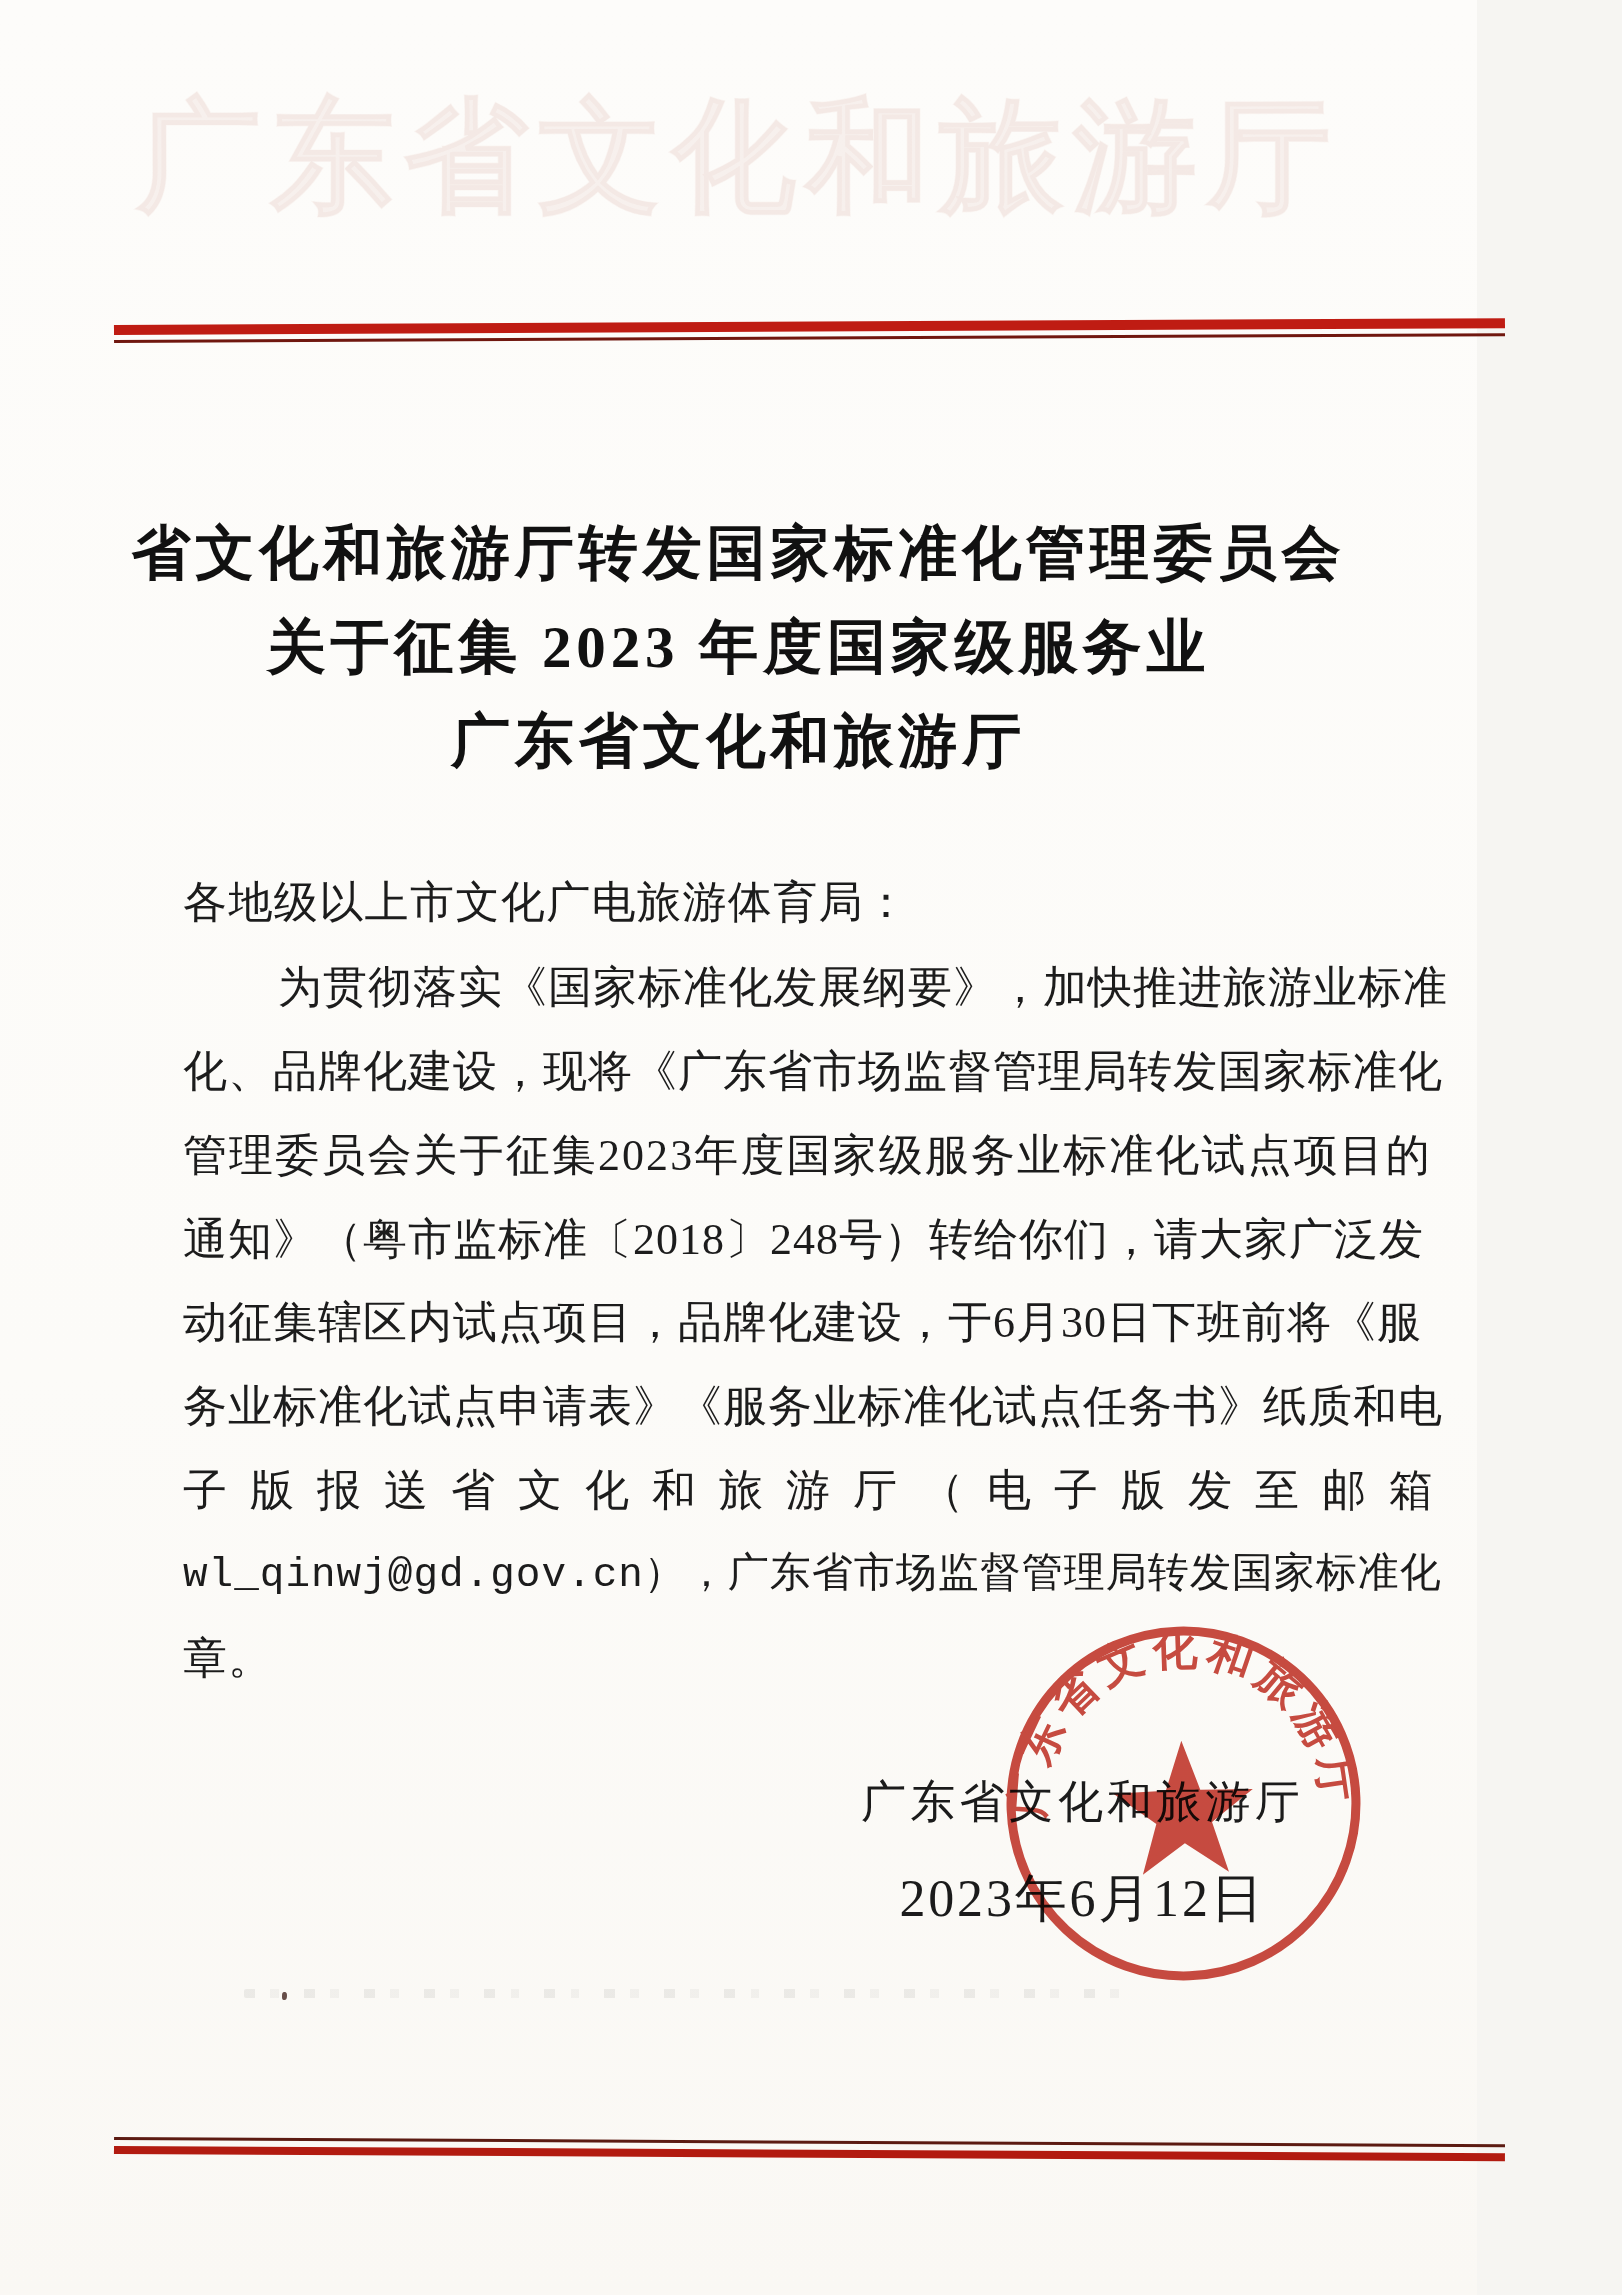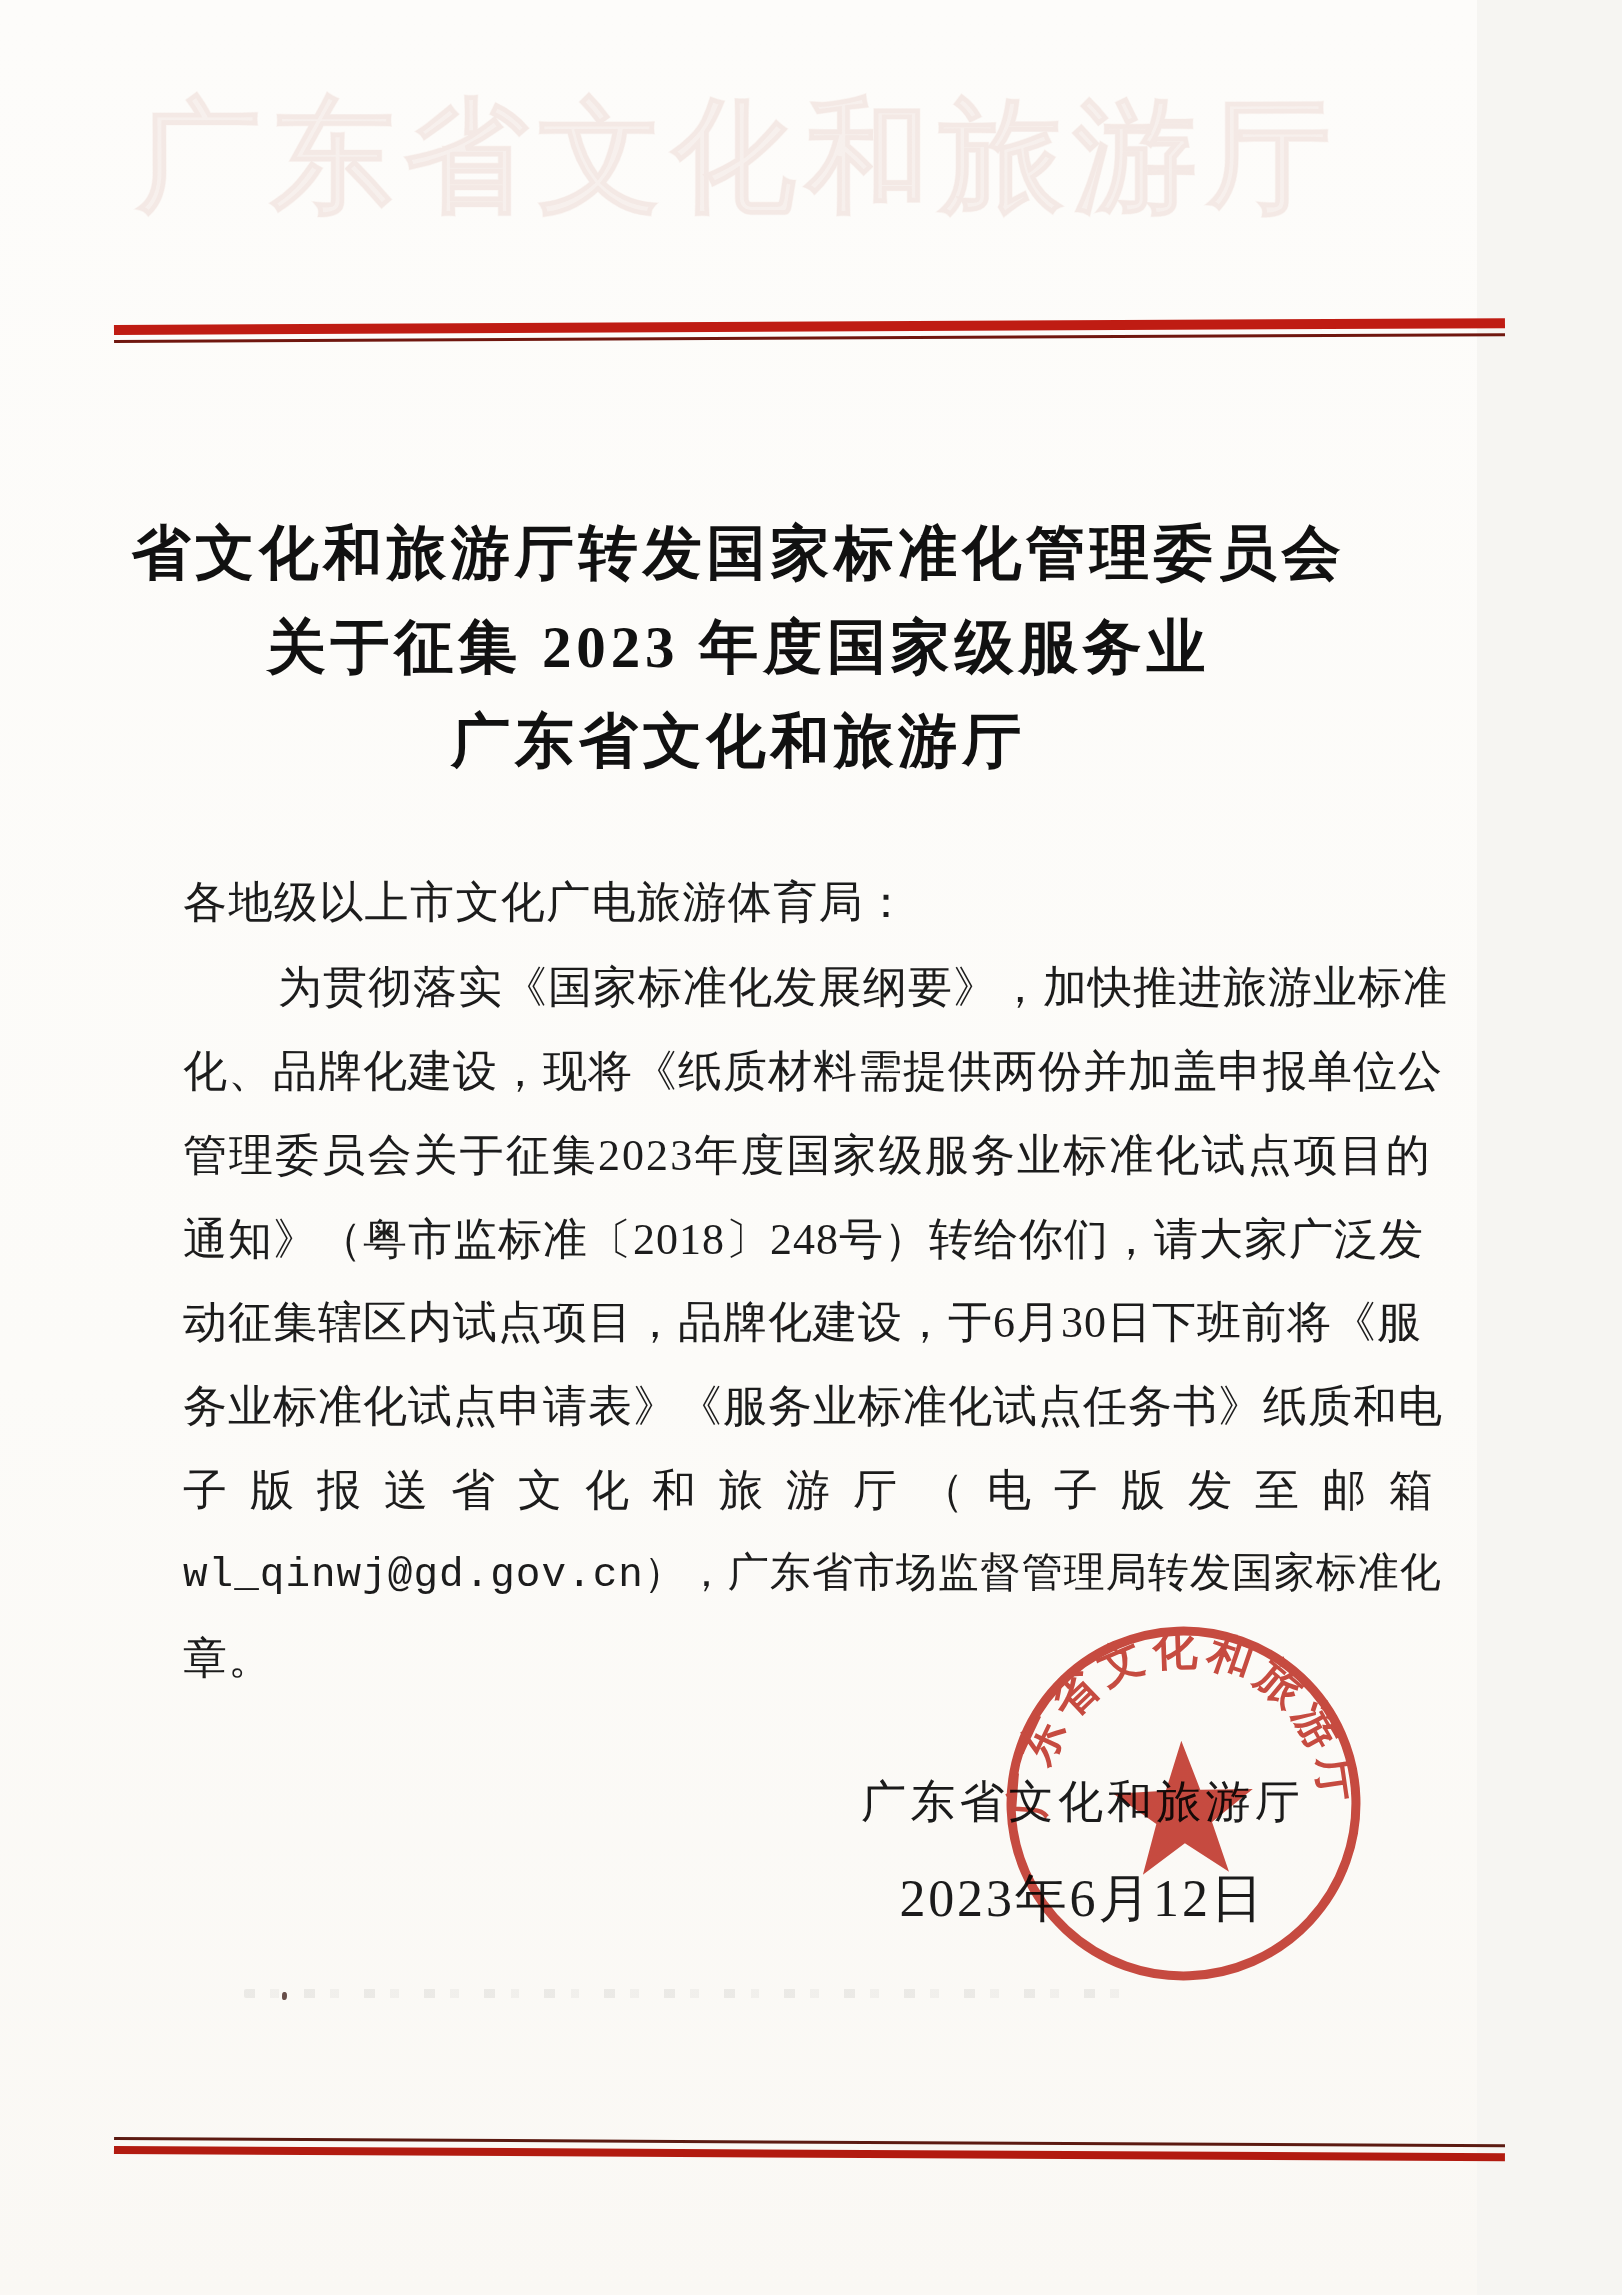--- a/index.html
+++ b/index.html
@@ -96,21 +96,21 @@
   </div>
 
   <h1 class="title">
     <span class="tline">省文化和旅游厅转发国家标准化管理委员会</span>
     <span class="tline">关于征集 2023 年度国家级服务业</span>
     <span class="tline">广东省文化和旅游厅</span>
   </h1>
 
   <div class="bl l0">为贯彻落实《国家标准化发展纲要》，加快推进旅游业标准</div>
   <div class="bl salutation">各地级以上市文化广电旅游体育局：</div>
-  <div class="bl l1">化、品牌化建设，现将《纸质材料需提供两份并加盖申报单位公</div>
+  <div class="bl l1">化、品牌化建设，现将《广东省市场监督管理局转发国家标准化</div>
   <div class="bl l2">管理委员会关于征集2023年度国家级服务业标准化试点项目的</div>
   <div class="bl l3">通知》（粤市监标准〔2018〕248号）转给你们，请大家广泛发</div>
   <div class="bl l4">动征集辖区内试点项目，品牌化建设，于6月30日下班前将《服</div>
   <div class="bl l6">子版报送省文化和旅游厅（电子版发至邮箱</div>
   <div class="bl l5">务业标准化试点申请表》《服务业标准化试点任务书》纸质和电</div>
   <div class="bl l7">wl_qinwj@gd.gov.cn），广东省市场监督管理局转发国家标准化</div>
   <div class="bl l8">章。</div>
 
   <div class="closing">
     <div class="signer">广东省文化和旅游厅</div>

